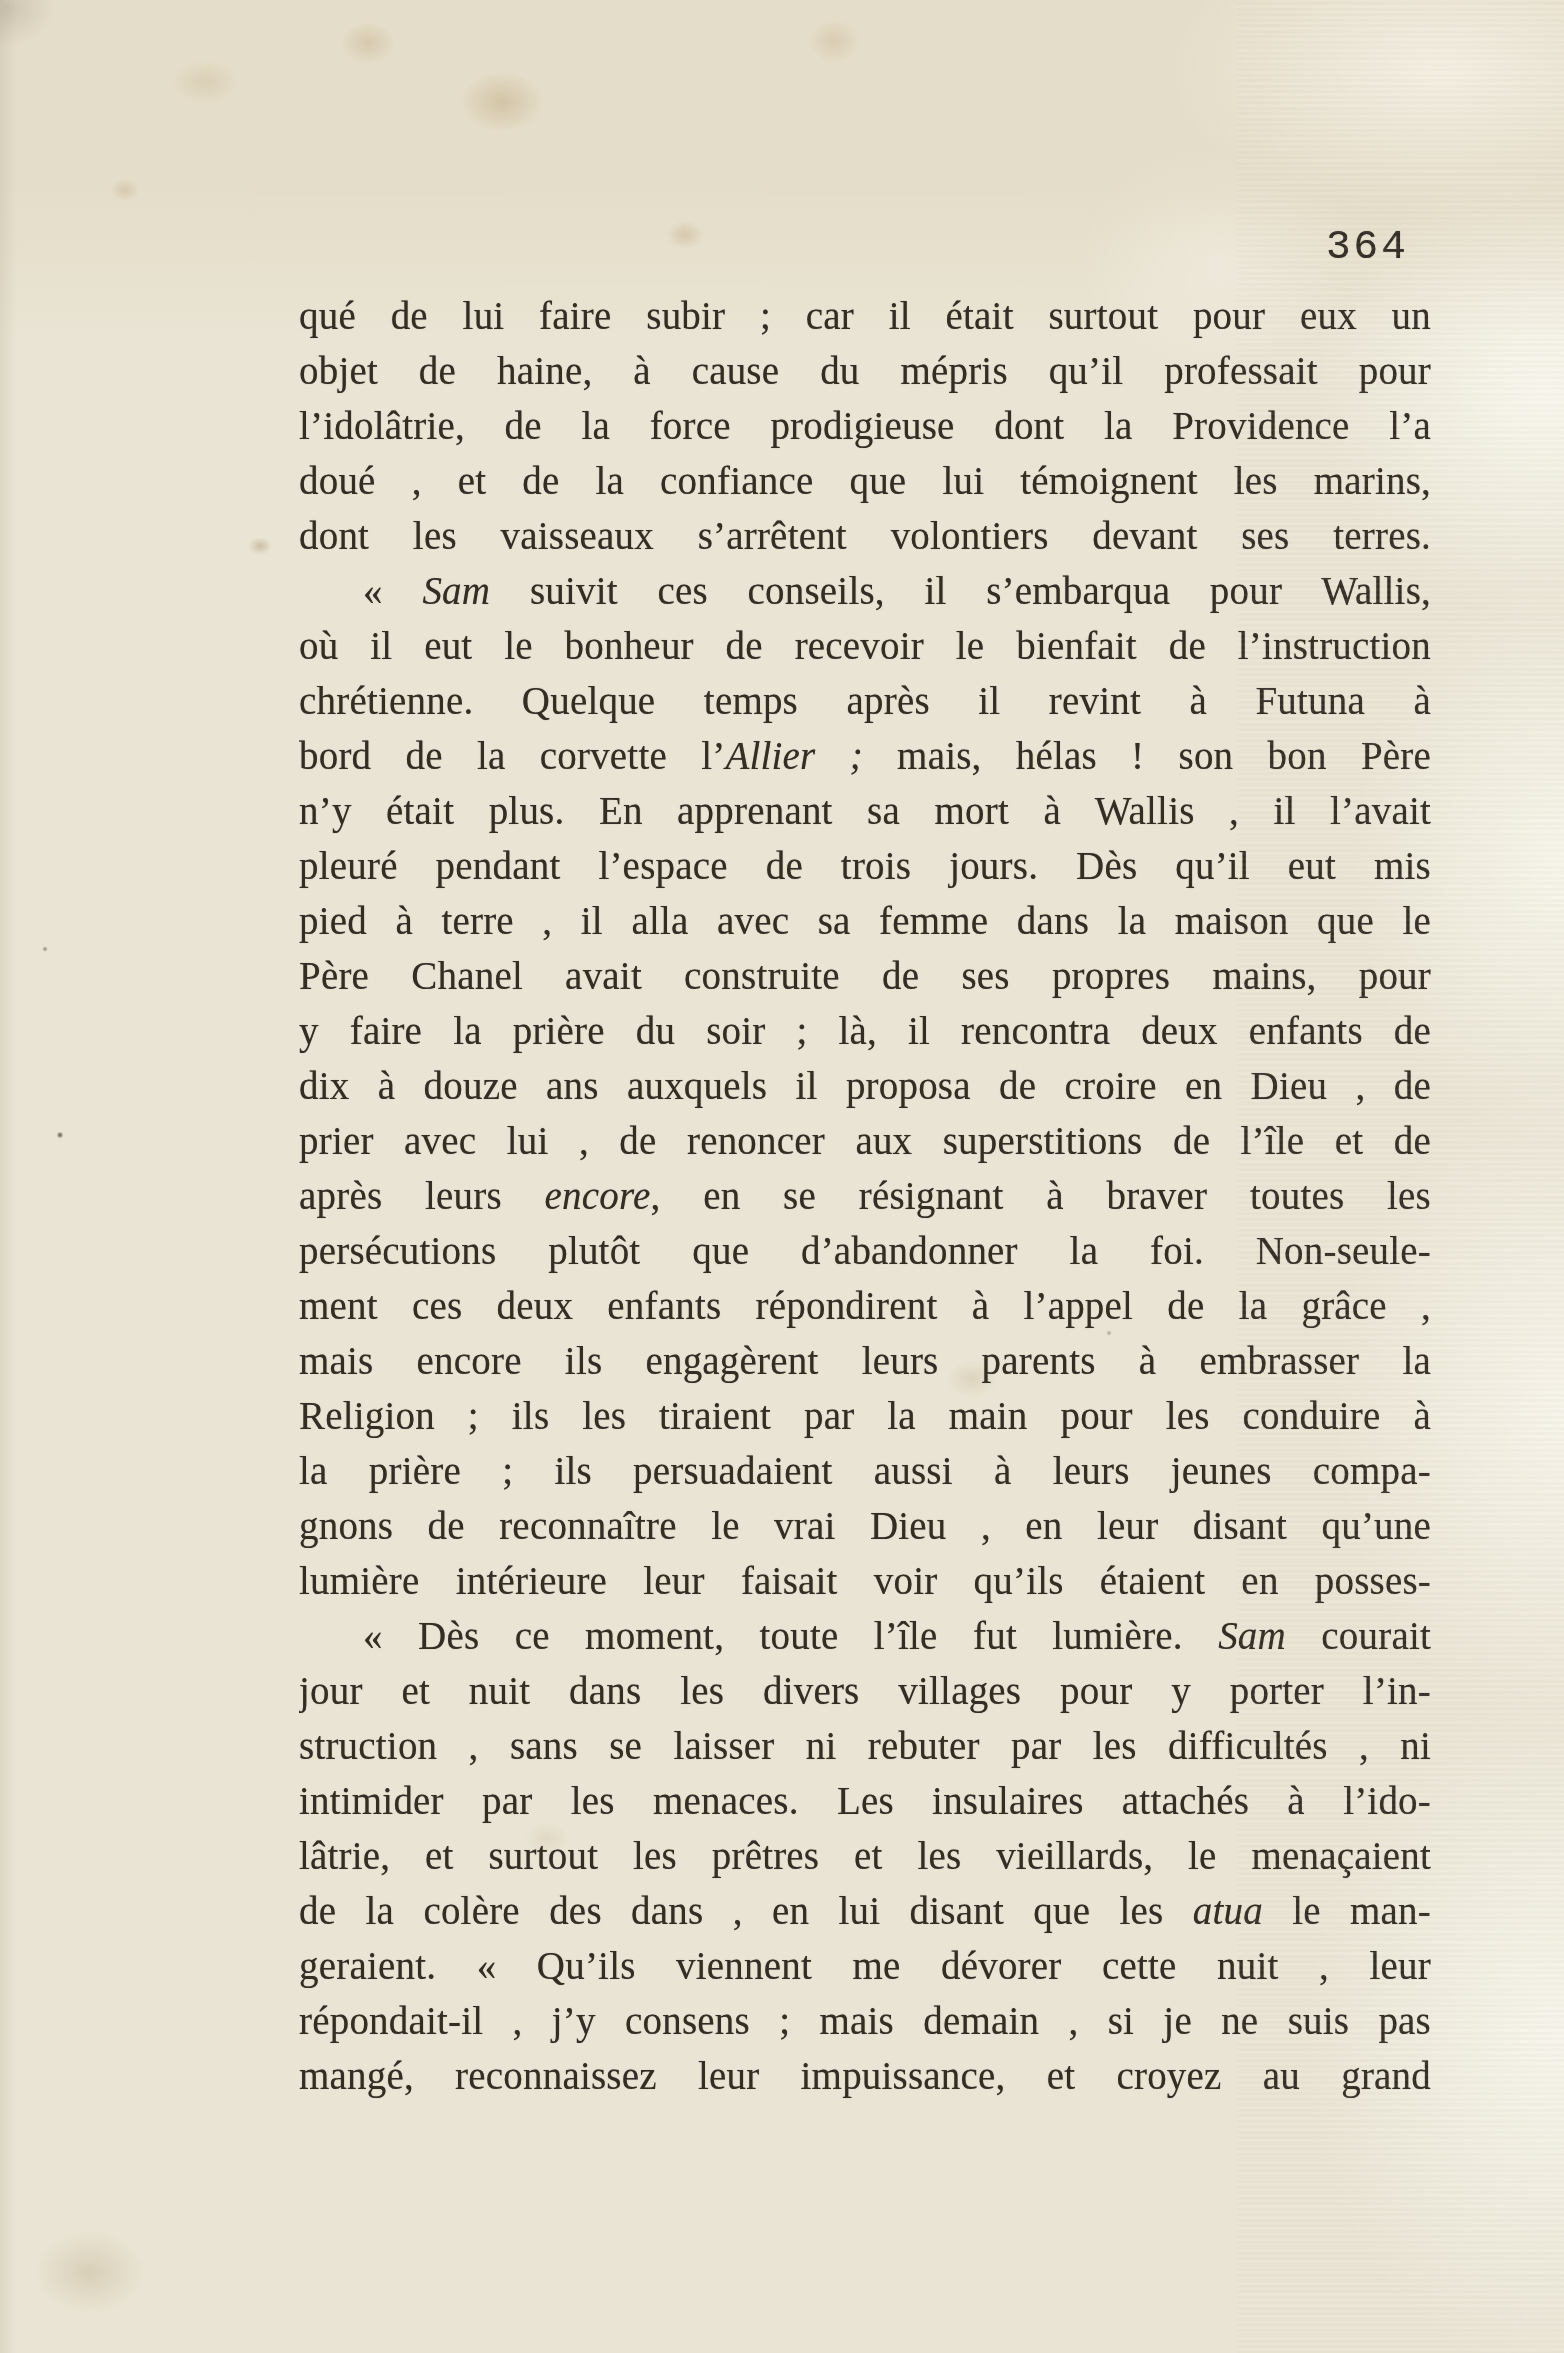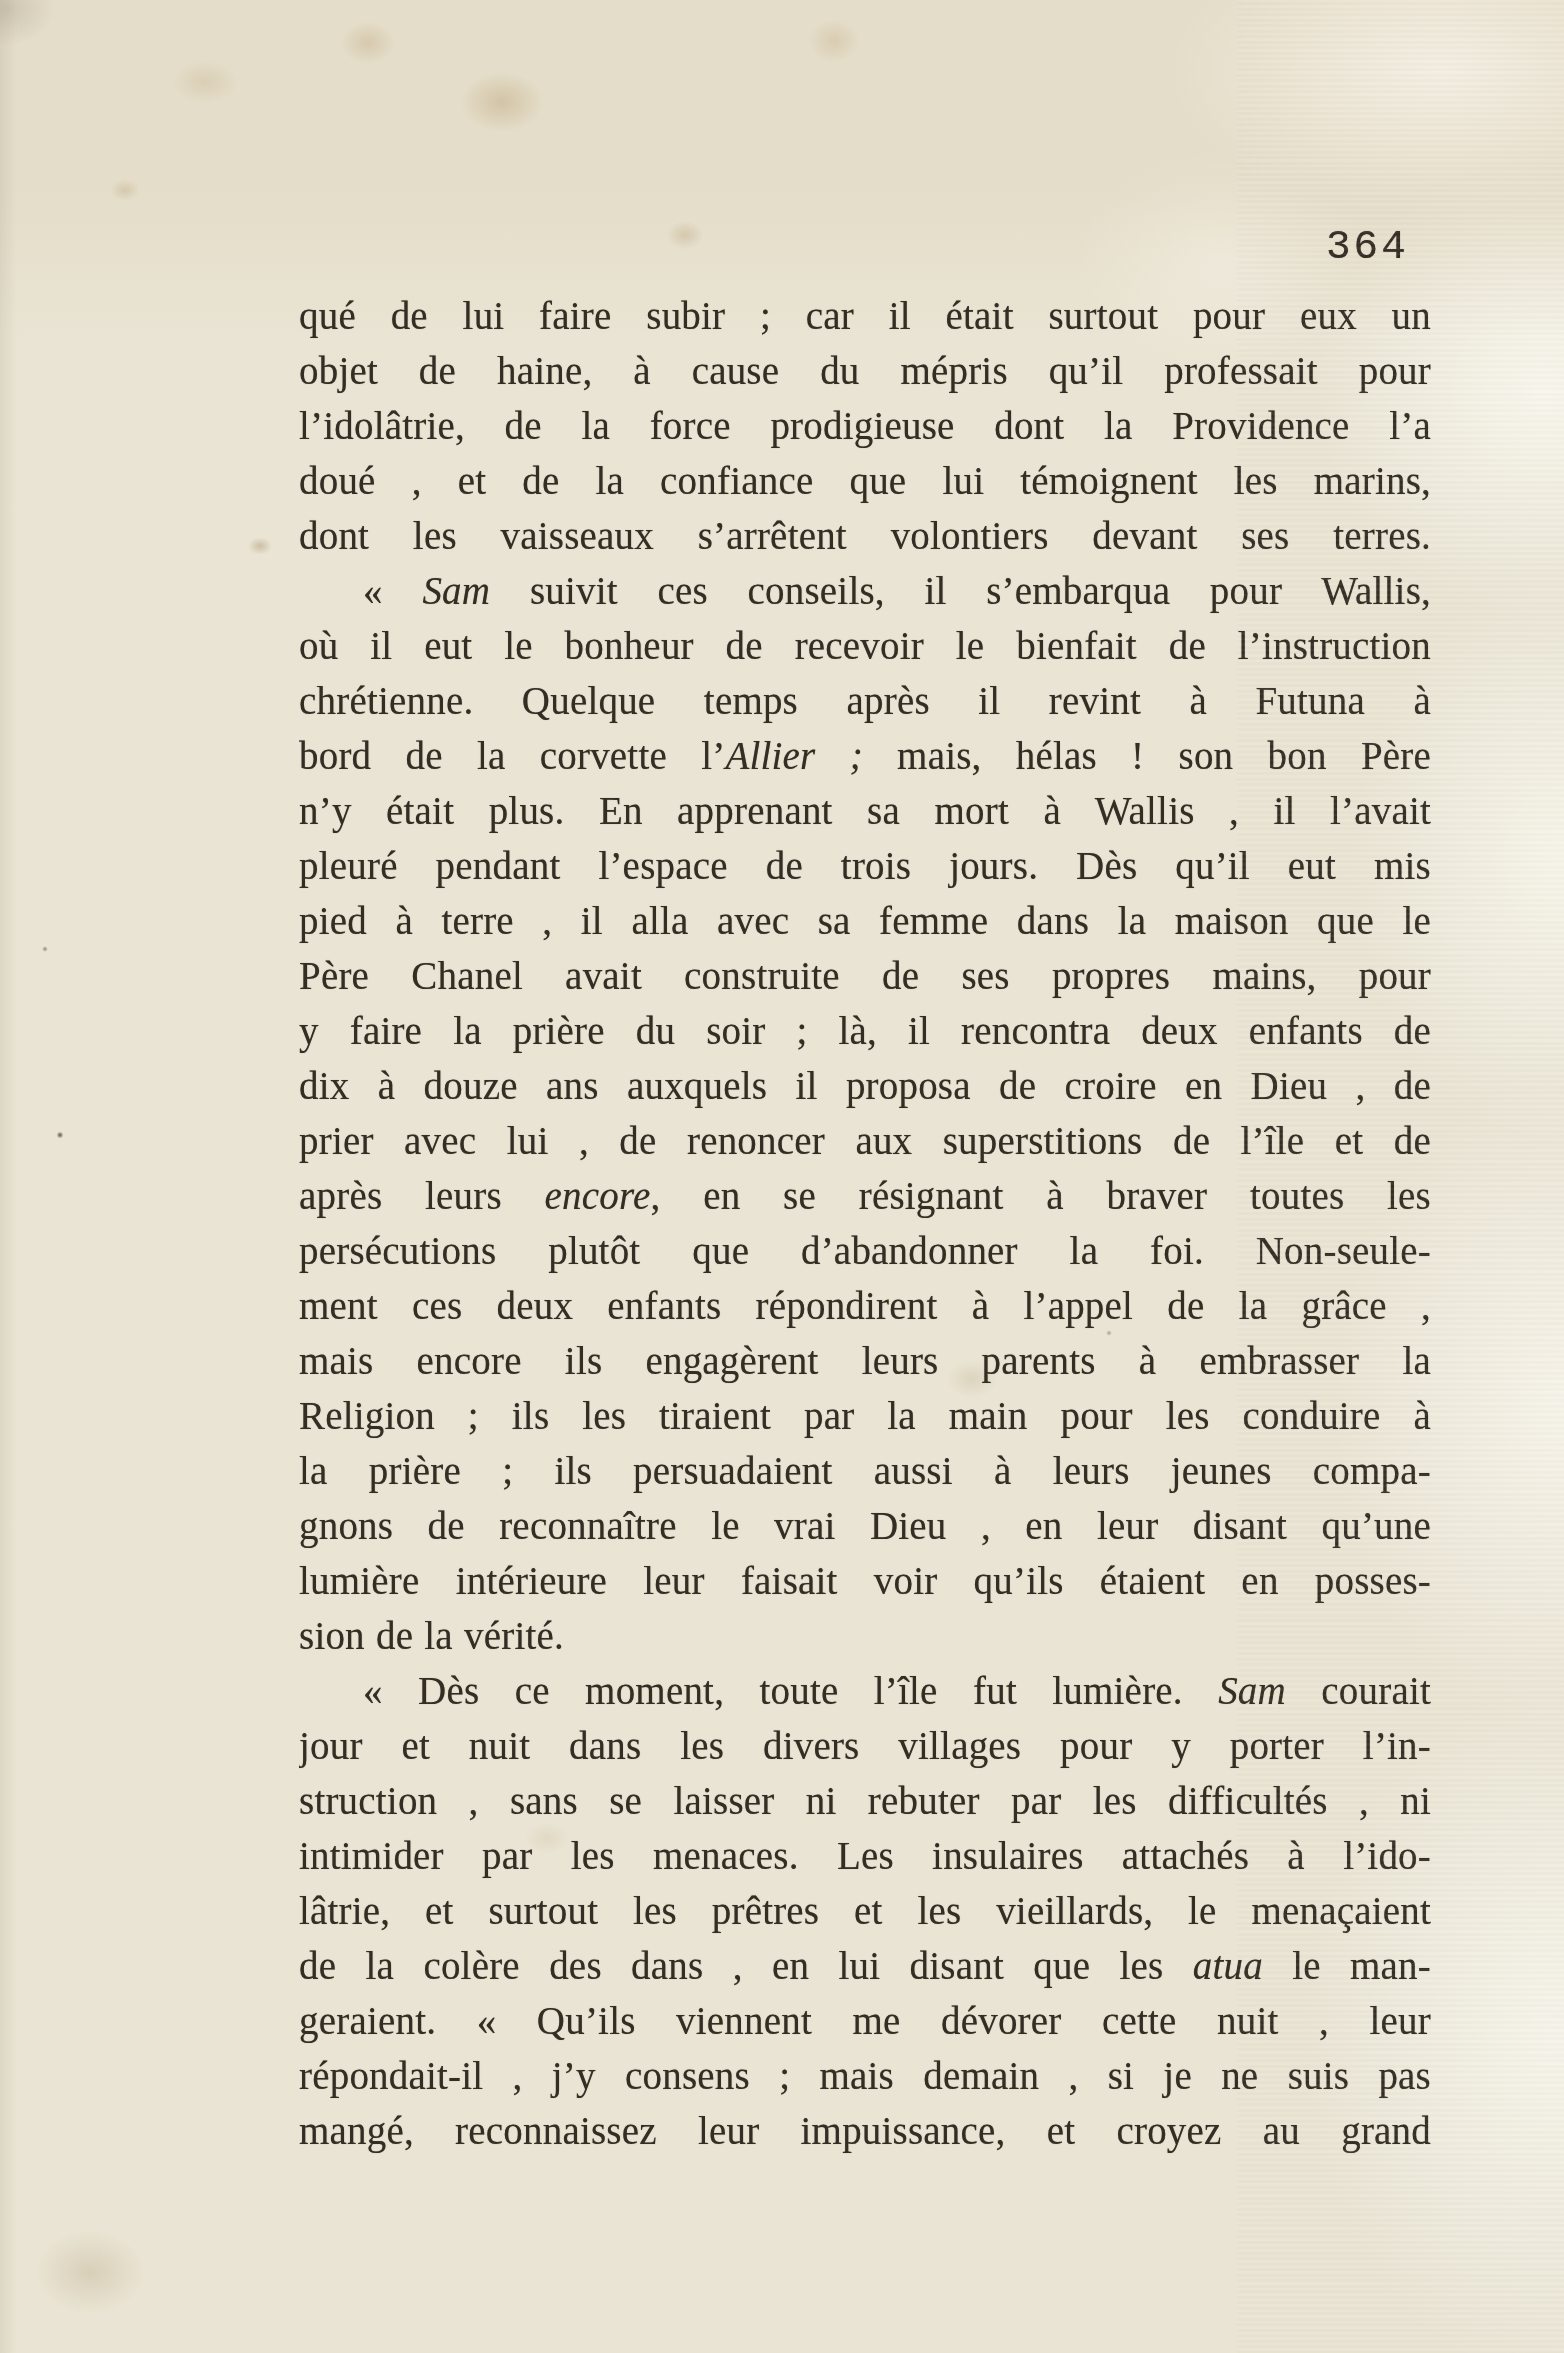--- a/index.html
+++ b/index.html
@@ -115,21 +115,20 @@
       <div class="line"><span>dix à douze ans auxquels il proposa de croire en Dieu , de</span></div>
       <div class="line"><span>prier avec lui , de renoncer aux superstitions de l’île et de</span></div>
       <div class="line"><span>après leurs </span><span class="it">encore</span><span>, en se résignant à braver toutes les</span></div>
       <div class="line"><span>persécutions plutôt que d’abandonner la foi. Non-seule-</span></div>
       <div class="line"><span>ment ces deux enfants répondirent à l’appel de la grâce ,</span></div>
       <div class="line"><span>mais encore ils engagèrent leurs parents à embrasser la</span></div>
       <div class="line"><span>Religion ; ils les tiraient par la main pour les conduire à</span></div>
       <div class="line"><span>la prière ; ils persuadaient aussi à leurs jeunes compa-</span></div>
       <div class="line"><span>gnons de reconnaître le vrai Dieu , en leur disant qu’une</span></div>
       <div class="line"><span>lumière intérieure leur faisait voir qu’ils étaient en posses-</span></div>
-      <div class="line short"><span>sion de la vérité.</span></div>
       <div class="line indent"><span>« Dès ce moment, toute l’île fut lumière. </span><span class="it">Sam</span><span> courait</span></div>
       <div class="line"><span>jour et nuit dans les divers villages pour y porter l’in-</span></div>
       <div class="line"><span>struction , sans se laisser ni rebuter par les difficultés , ni</span></div>
       <div class="line"><span>intimider par les menaces. Les insulaires attachés à l’ido-</span></div>
       <div class="line"><span>lâtrie, et surtout les prêtres et les vieillards, le menaçaient</span></div>
       <div class="line"><span>de la colère des dans , en lui disant que les </span><span class="it">atua</span><span> le man-</span></div>
       <div class="line"><span>geraient. « Qu’ils viennent me dévorer cette nuit , leur</span></div>
       <div class="line"><span>répondait-il , j’y consens ; mais demain , si je ne suis pas</span></div>
       <div class="line"><span>mangé, reconnaissez leur impuissance, et croyez au grand</span></div>
     </div>

